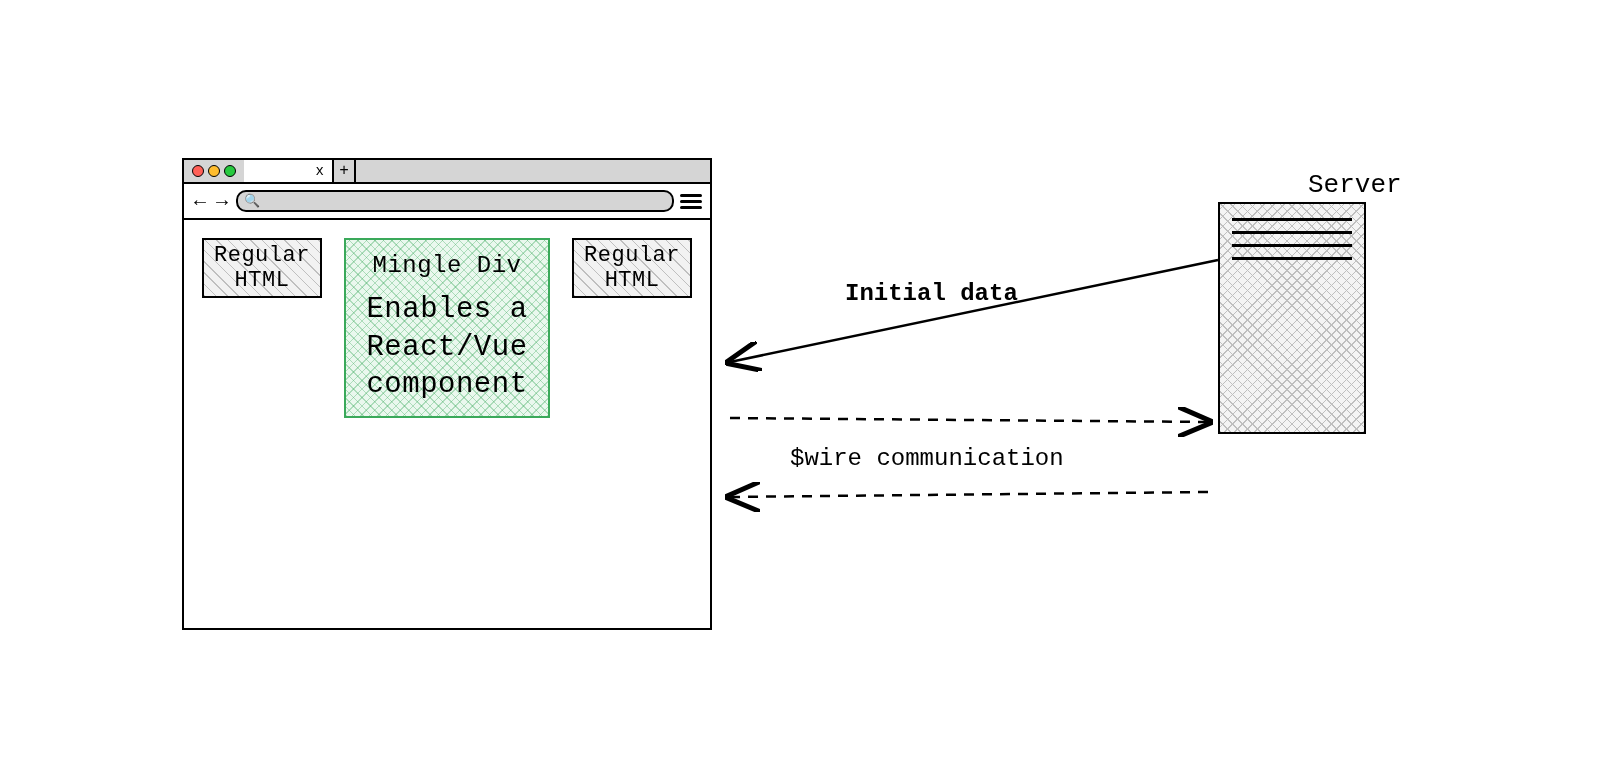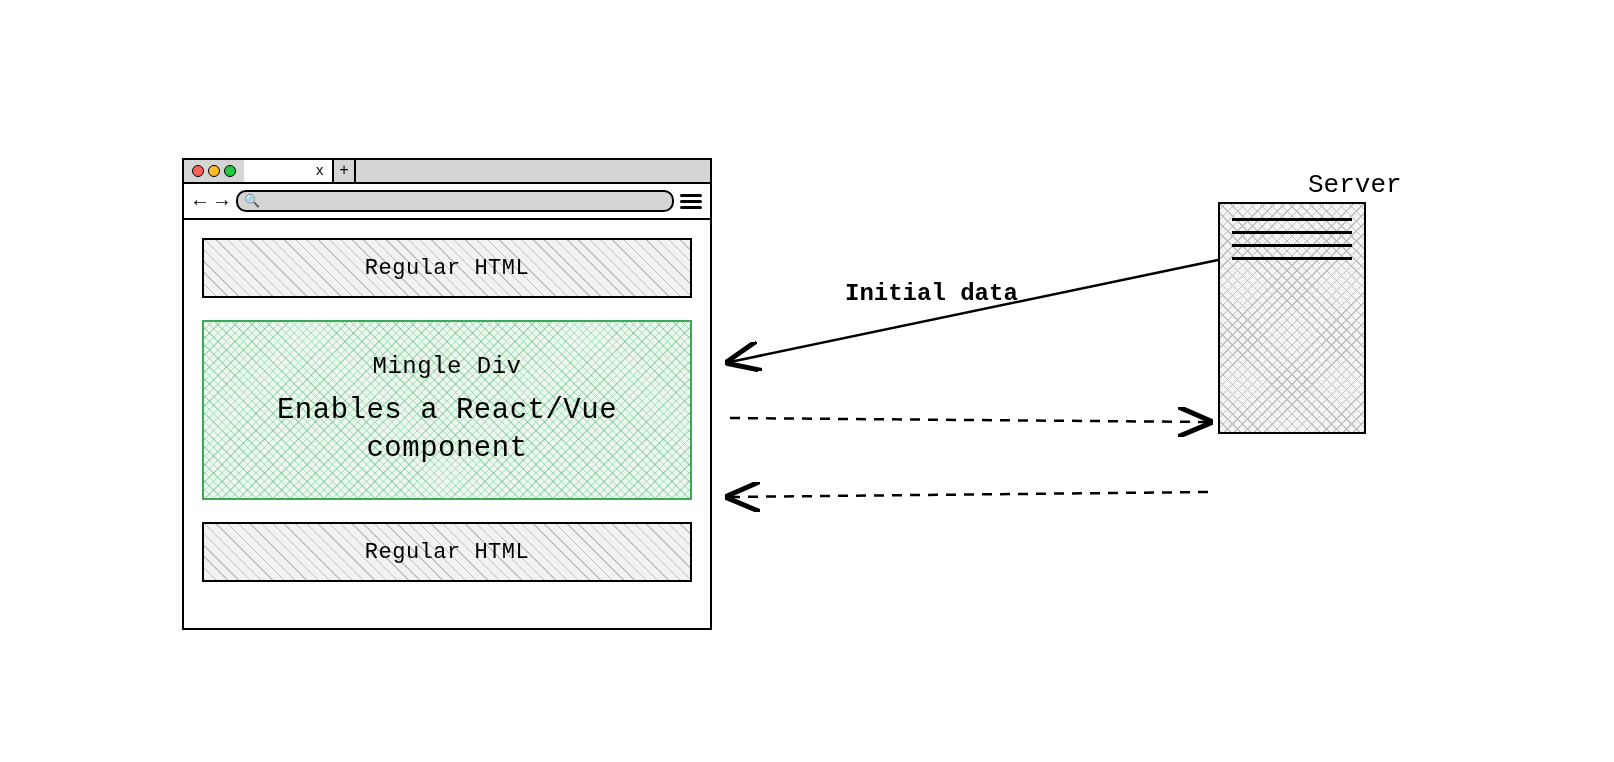--- a/index.html
+++ b/index.html
@@ -100,21 +100,21 @@
     }
     .hamburger div {
       height: 3px;
       background: #000;
       border-radius: 2px;
     }
 
     .viewport {
       padding: 18px;
       display: flex;
-      flex-direction: column;
+      flex-direction: row;
       gap: 22px;
     }
 
     .box {
       border: 2px solid #000;
       text-align: center;
       font-size: 22px;
       padding: 14px 10px;
       letter-spacing: 0.5px;
     }
@@ -227,20 +227,21 @@
 
   <div class="server-label">Server</div>
   <div class="server">
     <div class="server-line"></div>
     <div class="server-line"></div>
     <div class="server-line"></div>
     <div class="server-line"></div>
   </div>
 
   <div class="arrow-label" style="left:845px; top:280px;font-weight:bold;">Initial data</div>
+  <div class="arrow-label" style="left:790px; top:445px;">$wire communication</div>
 
   <svg class="overlay">
     <defs>
       <marker id="arrowhead" markerWidth="14" markerHeight="12" refX="12" refY="6" orient="auto">
         <path d="M0,0 L14,6 L0,12" fill="none" stroke="#000" stroke-width="2"></path>
       </marker>
     </defs>
 
     <line x1="1218" y1="260" x2="730" y2="362" stroke="#000" stroke-width="2.5" marker-end="url(#arrowhead)"></line>
 

